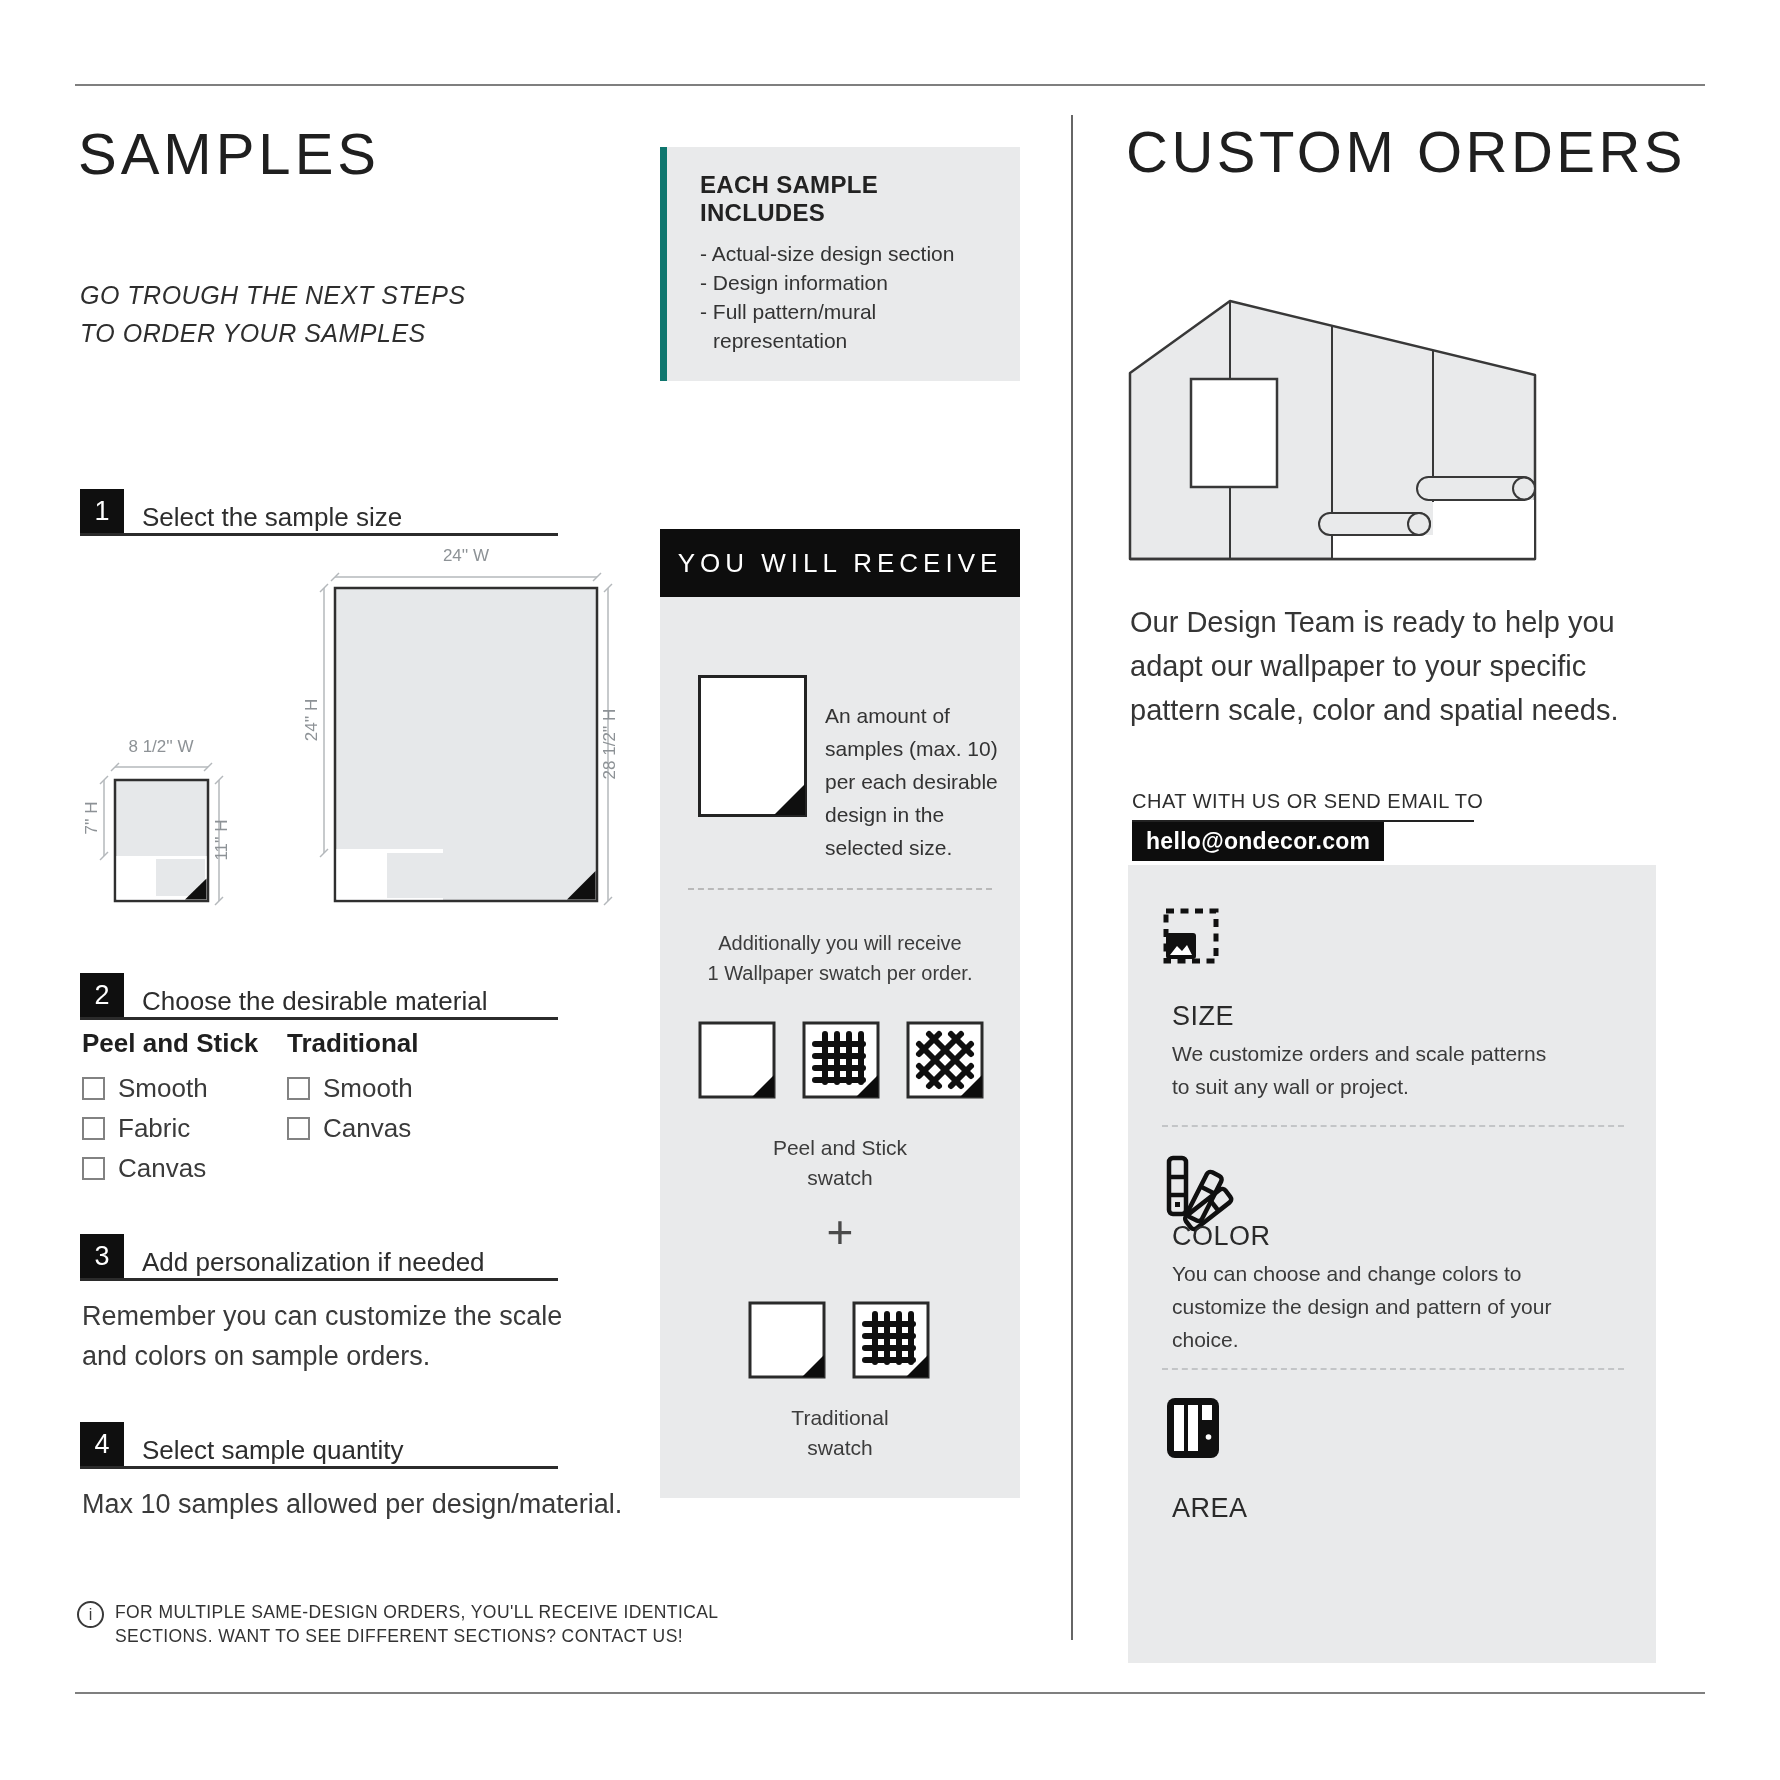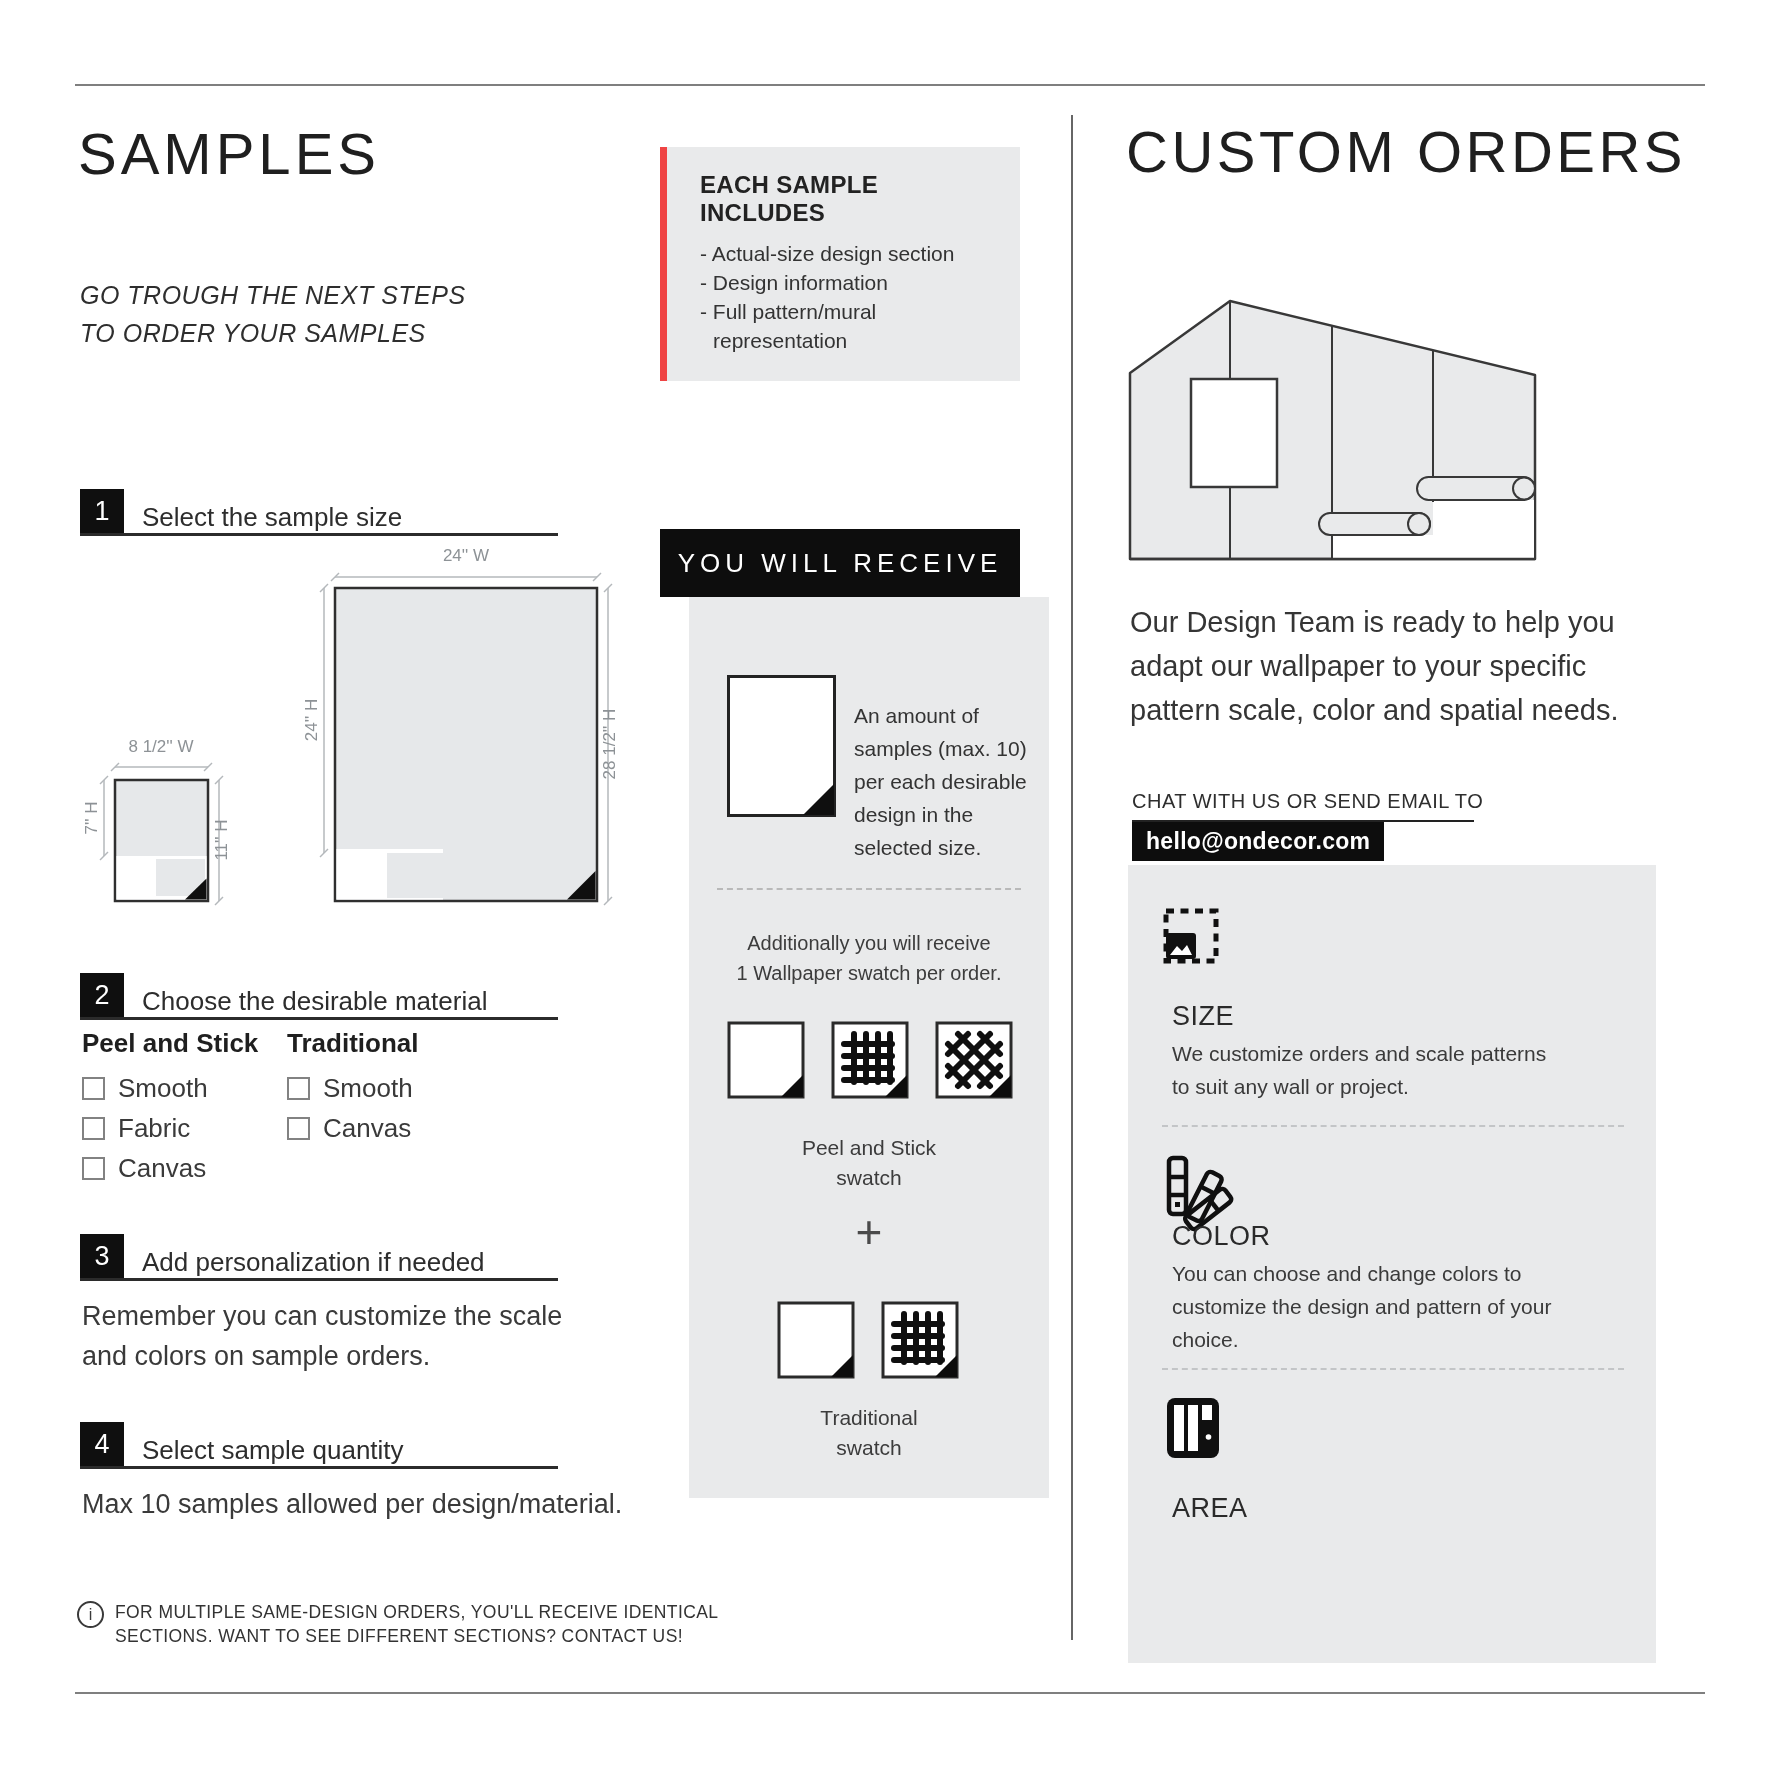--- a/index.html
+++ b/index.html
@@ -36,30 +36,30 @@
 
   .footnote { position:absolute; left:77px; top:1600px; display:flex; gap:11px; align-items:flex-start; }
   .info-circle {
     width:23px; height:23px; border:2.5px solid #3a3a3a; border-radius:50%;
     font-size:16px; color:#3a3a3a; display:flex; align-items:center; justify-content:center; margin-top:1px;
   }
   .footnote-text { font-size:17.5px; letter-spacing:0.4px; line-height:24px; color:#333; }
 
   .includes-box {
     position:absolute; left:660px; top:147px; width:360px; box-sizing:border-box;
-    background:#e9eaeb; border-left:7px solid #ef4444; padding:24px 24px 26px 33px;
+    background:#e9eaeb; border-left:7px solid #0f766e; padding:24px 24px 26px 33px;
   }
   .includes-title { font-size:24px; font-weight:bold; color:#222; margin-bottom:12px; letter-spacing:0.3px; }
   .includes-item { font-size:21px; color:#333; line-height:29px; padding-left:13px; text-indent:-13px; white-space:pre-line; }
 
   .receive-bar {
     position:absolute; left:660px; top:529px; width:360px; height:68px; background:#0d0d0d;
     color:#fff; font-size:26px; letter-spacing:5px; display:flex; align-items:center; justify-content:center;
   }
-  .receive-panel { position:absolute; left:660px; top:597px; width:360px; height:901px; background:#e9eaeb;margin-left:29px; }
+  .receive-panel { position:absolute; left:660px; top:597px; width:360px; height:901px; background:#e9eaeb; }
   .samples-text { position:absolute; left:165px; top:102px; width:195px; font-size:21px; line-height:33px; color:#333; }
   .dashed-div { border-top:2px dashed #b9b9b9; }
   .center-cap { position:absolute; left:0; width:360px; text-align:center; color:#3c3c3c; }
   .plus-sign { font-size:46px; font-weight:300; color:#4a4a4a; }
 
   .chat-label { font-size:20px; letter-spacing:0.5px; color:#2e2e2e; }
   .chat-line { position:absolute; left:1132px; top:820px; width:342px; height:0; border-top:2px solid #222; }
   .email-badge {
     position:absolute; left:1132px; top:822px; background:#0d0d0d; color:#fff;
     font-size:23px; font-weight:600; padding:6px 14px; letter-spacing:0.3px;

